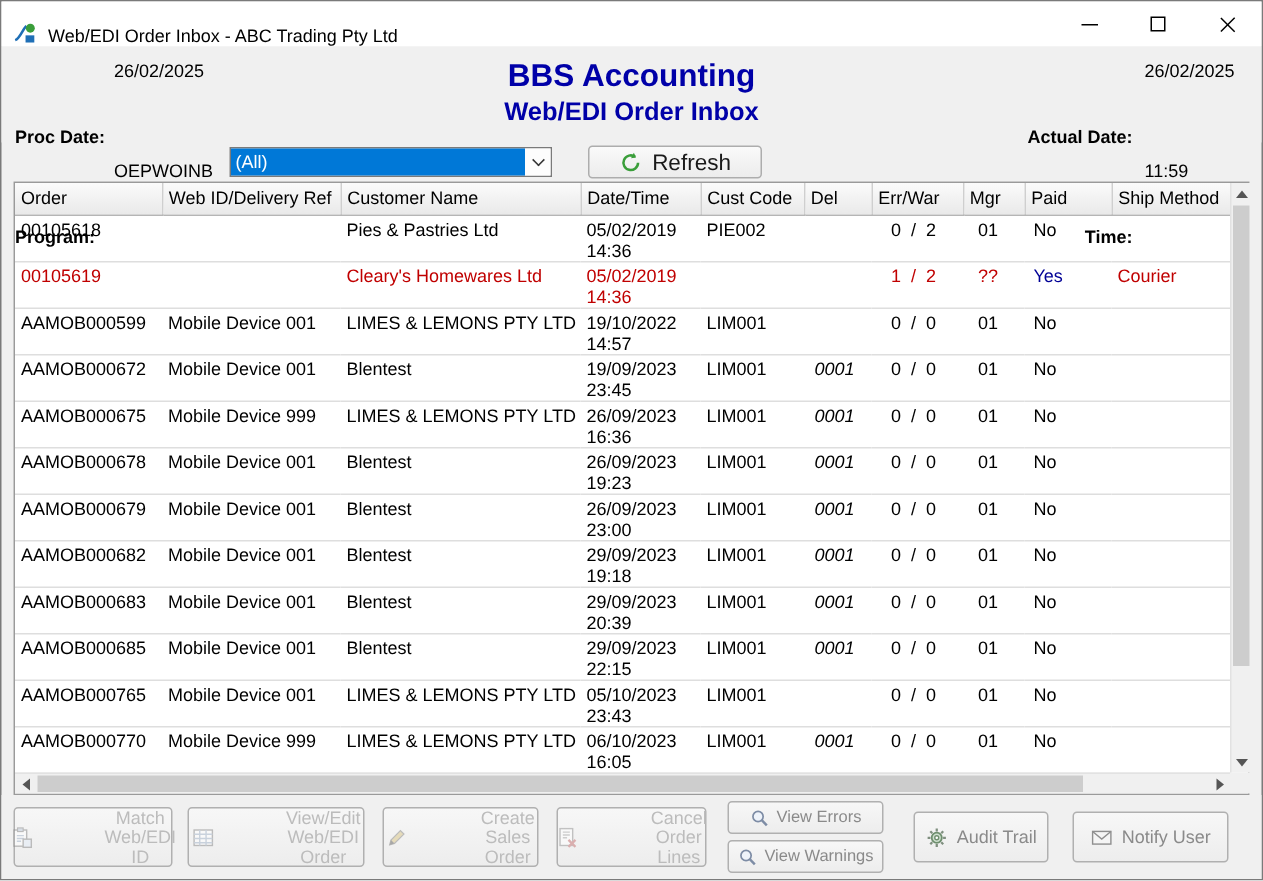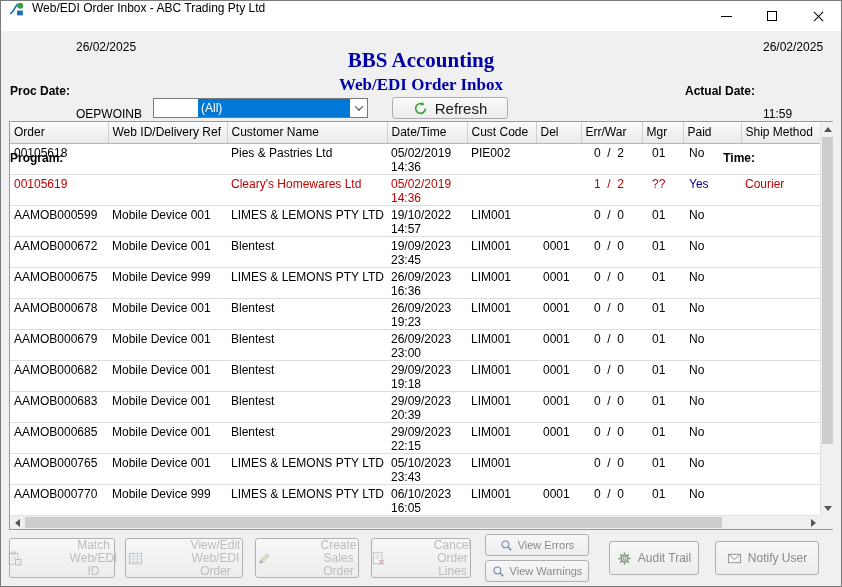--- a/index.html
+++ b/index.html
@@ -9,61 +9,61 @@
     --highlight-blue:#0078D7;
     --accent-green:#3A9E3A;
   }
   *{box-sizing:border-box;margin:0;padding:0;}
   html,body{width:842px;height:587px;overflow:hidden;}
   body{font-family:"Liberation Sans","DejaVu Sans",sans-serif;font-size:12px;color:#000;background:#fff;}
 
   .window{width:842px;height:587px;border:1px solid #7a7a7a;background:#f0f0f0;display:flex;flex-direction:column;}
 
   
-  .titlebar{height:30px;background:#ffffff;display:flex;align-items:flex-start;flex:0 0 auto;}
+  .titlebar{height:30px;background:#ffffff;display:flex;align-items:flex-end;flex:0 0 auto;}
   .app-icon{width:17px;height:17px;margin-left:7px;flex:0 0 auto;}
   .title-text{font-size:12px;margin-left:7px;flex:1;white-space:nowrap;}
   .win-controls{display:flex;height:30px;}
   .win-btn{width:46px;height:30px;display:flex;align-items:center;justify-content:center;cursor:default;}
   .glyph-min{width:11px;height:1px;background:#000;display:block;}
   .glyph-max{width:10px;height:10px;border:1px solid #000;display:block;}
   .glyph-close{position:relative;width:13px;height:13px;display:block;}
   .glyph-close::before,.glyph-close::after{content:"";position:absolute;left:6px;top:0;width:1.2px;height:13px;background:#000;}
   .glyph-close::before{transform:rotate(45deg);}
   .glyph-close::after{transform:rotate(-45deg);}
 
   
   .header{position:relative;height:64px;background:#f0f0f0;flex:0 0 auto;}
   .hdr-left{position:absolute;left:9px;top:9px;display:grid;grid-template-columns:62px auto;row-gap:9px;column-gap:4px;}
   .hdr-right{position:absolute;right:12px;top:9px;display:grid;grid-template-columns:auto 66px;row-gap:9px;column-gap:8px;}
   .hdr-label{font-weight:bold;white-space:nowrap;margin-top:44px;}
   .hdr-right .hdr-label{text-align:right;}
-  .hdr-center{position:absolute;left:50%;top:16px;transform:translateX(-50%);text-align:center;width:340px;font-family:Liberation Serif, serif;}
+  .hdr-center{position:absolute;left:50%;top:6px;transform:translateX(-50%);text-align:center;width:340px;}
   .app-title{font-size:21px;font-weight:bold;color:var(--title-blue);line-height:27px;}
   .screen-title{font-size:17px;font-weight:bold;color:var(--title-blue);line-height:22px;}
 
   
   .controls{height:26px;display:flex;align-items:center;padding-left:9px;flex:0 0 auto;}
   .controls .hdr-label{margin-right:9px;}
-  .combobox{width:215px;height:20px;border:1px solid #7a7a7a;background:#fff;display:flex;align-items:stretch;padding-left:44px;}
+  .combobox{width:215px;height:20px;border:1px solid #7a7a7a;background:#fff;display:flex;align-items:stretch;}
   .combo-value{flex:1;background:var(--highlight-blue);color:#fff;padding:2px 3px;line-height:14px;white-space:nowrap;overflow:hidden;}
   .combo-arrow{width:17px;display:flex;align-items:center;justify-content:center;background:#fdfdfd;}
   .chev{width:6px;height:6px;border-right:1.4px solid #333;border-bottom:1.4px solid #333;transform:rotate(45deg) translate(-1px,-1px);}
   .refresh-btn{margin-left:24px;width:116px;height:22px;border:1px solid #adadad;border-radius:3px;background:linear-gradient(#fafafa,#ececec);display:flex;align-items:center;justify-content:center;gap:7px;font-family:inherit;font-size:15px;color:#1a1a1a;}
 
   
   .table-outer{margin:0 8px;border:1px solid #9a9a9a;background:#fff;display:grid;grid-template-columns:810px 14px;grid-template-rows:393px 14px;flex:0 0 auto;}
   .table-scroll-area{overflow:hidden;background:#fff;}
   table{border-collapse:collapse;table-layout:fixed;width:810px;}
   th{height:21px;background:linear-gradient(#fbfbfb,#e9e9e9);border-right:1px solid #cfcfcf;border-bottom:1px solid #b5b5b5;font-weight:normal;text-align:left;padding:2px 4px;font-size:12px;white-space:nowrap;overflow:hidden;}
   td{height:31px;vertical-align:top;padding:2px 4px 0 4px;font-size:12px;line-height:14px;border-bottom:1px solid #dedede;white-space:pre;overflow:hidden;}
   td[data-name="cell-err_war"]{padding-left:13px;}
   td[data-name="cell-mgr"]{padding-left:10px;}
   td[data-name="cell-paid"]{padding-left:6px;}
-  td[data-name="cell-del"]{padding-left:7px;}
+  td[data-name="cell-del"]{padding-left:7px;font-style:italic;}
   tr.alert td{color:var(--alert-red);}
   tr.alert td.paid-yes{color:var(--paid-blue);}
 
   
   .vscroll{position:relative;background:#f0f0f0;border-left:1px solid #e2e2e2;}
   .hscroll{position:relative;background:#f0f0f0;border-top:1px solid #e2e2e2;}
   .scroll-corner{background:#f0f0f0;}
   .sarrow{position:absolute;display:flex;align-items:center;justify-content:center;}
   .sarrow.up{top:0;left:0;right:0;height:14px;}
   .sarrow.down{bottom:0;left:0;right:0;height:14px;}

